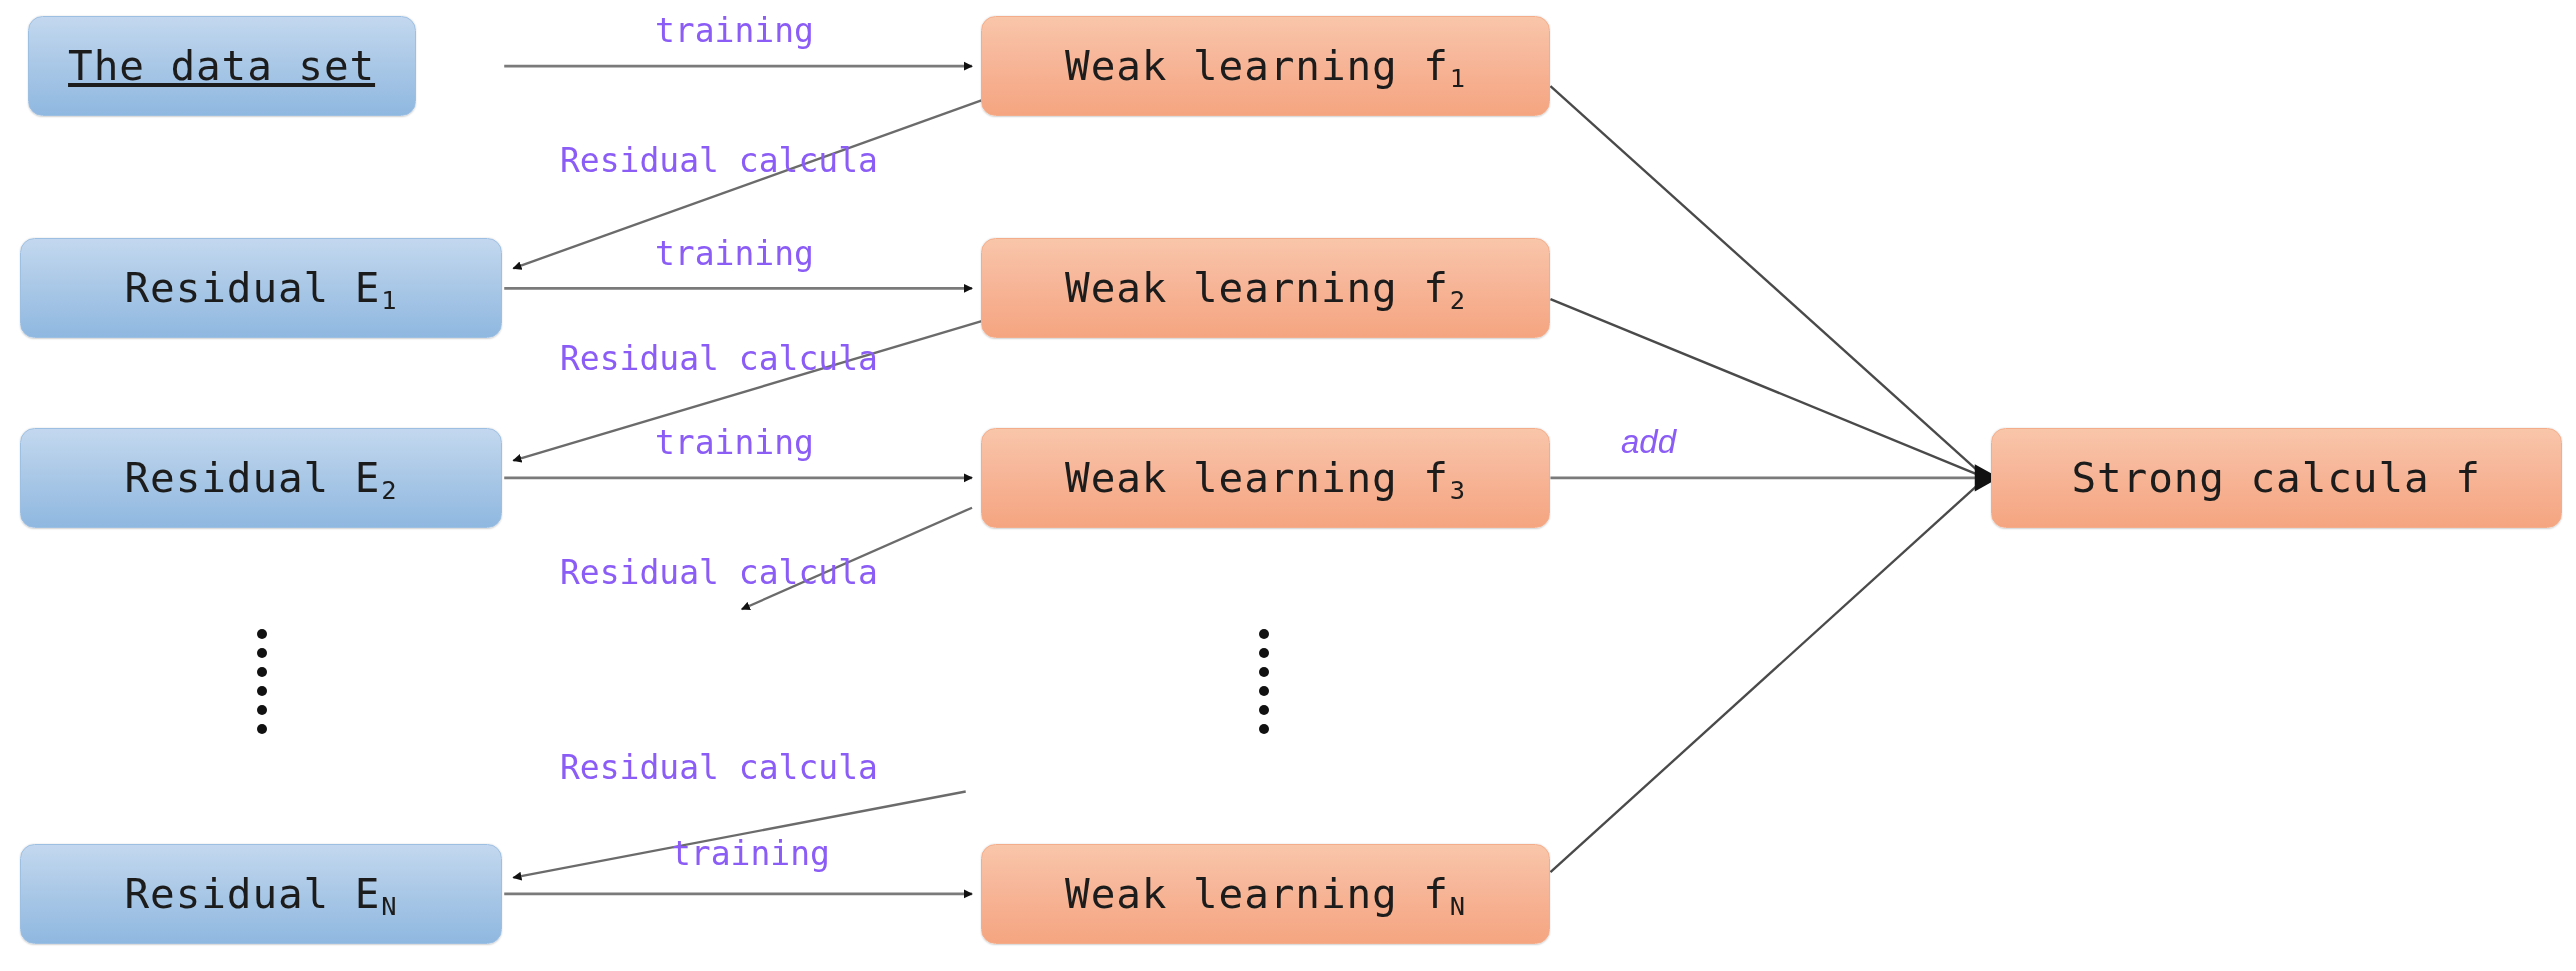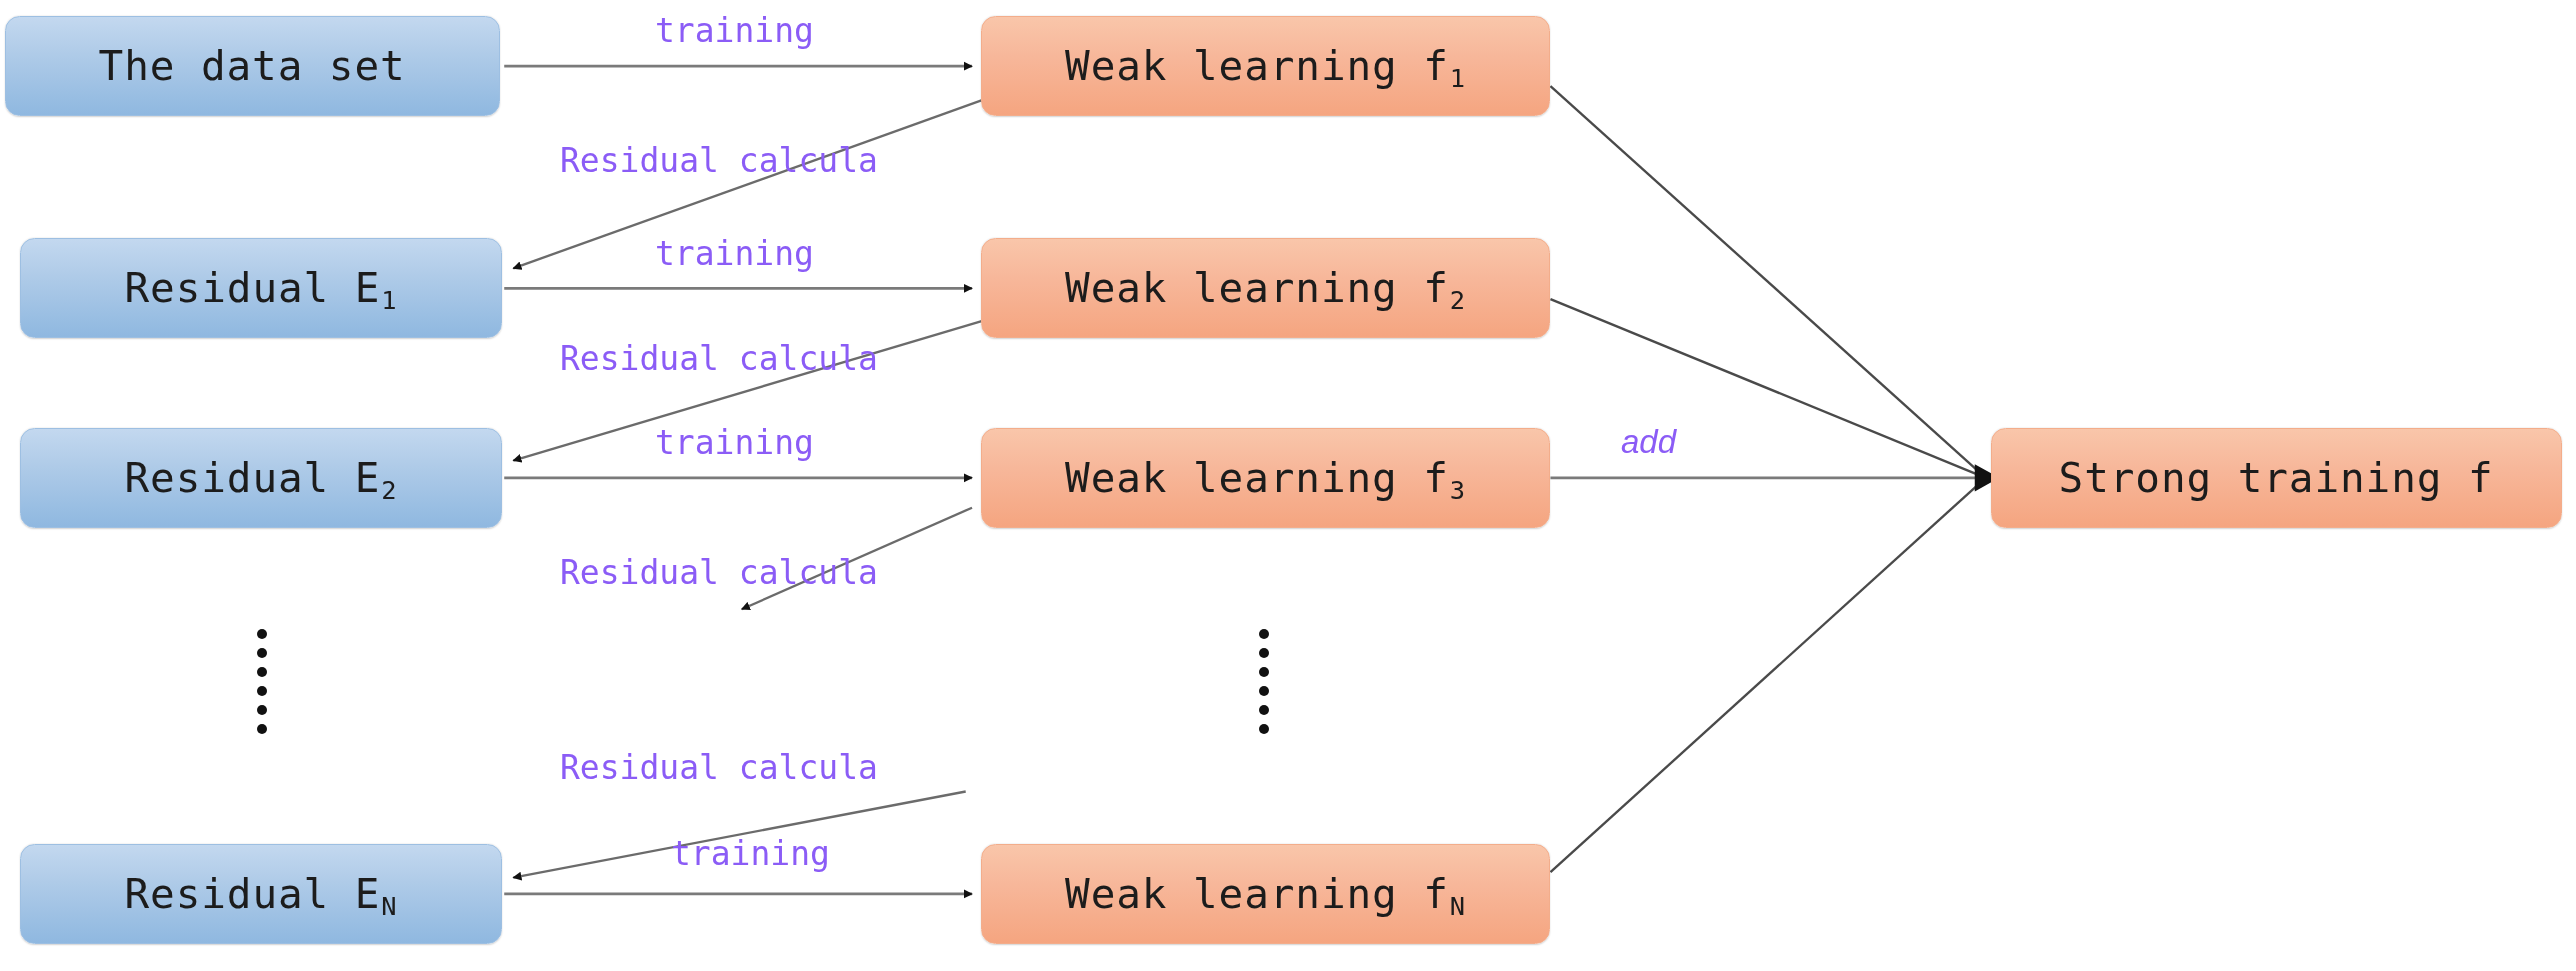--- a/index.html
+++ b/index.html
@@ -78,21 +78,21 @@
 
     <g stroke="#4a4a4a" stroke-width="2.6" fill="none">
       <line x1="1710" y1="95" x2="2190" y2="527"></line>
       <line x1="1710" y1="330" x2="2190" y2="527"></line>
       <line x1="1710" y1="527" x2="2190" y2="527" stroke="#7a7a7a" stroke-width="3"></line>
       <line x1="1710" y1="962" x2="2190" y2="527"></line>
     </g>
     <path d="M2178,512 L2205,527 L2178,542 z" fill="#111"></path>
   </svg>
 
-  <div class="node blue" style="left:5px;top:16.3px;width:495px;height:100px;">
+  <div class="node blue" style="left:28px;top:16.3px;width:388px;height:100px;text-decoration:underline;">
     <span class="lbl">
       <span>The data set</span>
         <sub></sub>
     </span>
   </div>
 
   <div class="node blue" style="left:20px;top:238px;width:482px;height:100px;">
     <span class="lbl">
       <span>Residual E</span>
         <sub>1</sub>
@@ -136,21 +136,21 @@
 
   <div class="node orange" style="left:981px;top:844px;width:569px;height:100px;">
     <span class="lbl">
       <span>Weak learning f</span>
         <sub>N</sub>
     </span>
   </div>
 
   <div class="node orange" style="left:1991px;top:428px;width:571px;height:100px;">
     <span class="lbl">
-      <span>Strong training f</span>
+      <span>Strong calcula f</span>
         <sub></sub>
     </span>
   </div>
 
   <div class="edge-label" style="left:655px;top:11px;">training</div>
   <div class="edge-label" style="left:560px;top:141px;">Residual calcula</div>
 
   <div class="edge-label" style="left:655px;top:234px;">training</div>
   <div class="edge-label" style="left:560px;top:339px;">Residual calcula</div>
 

